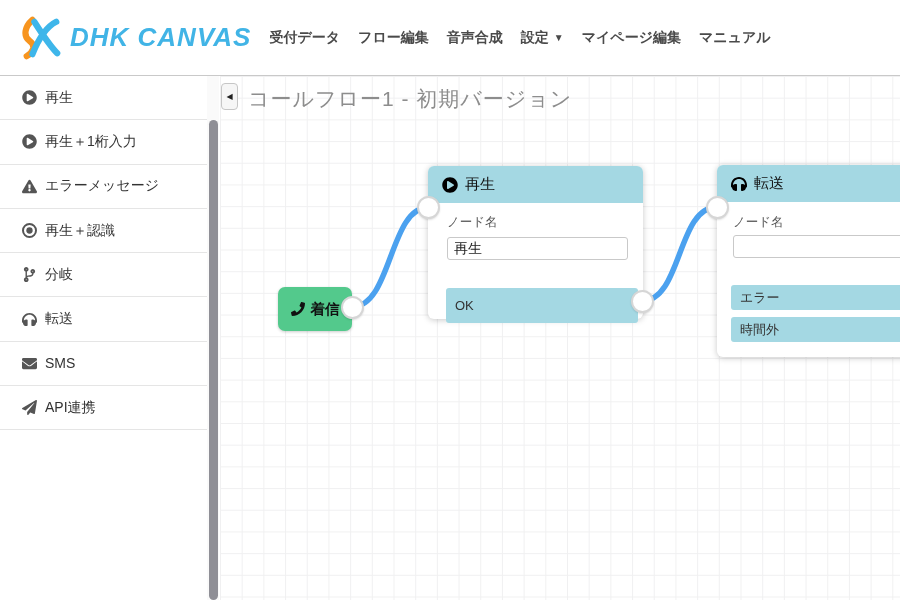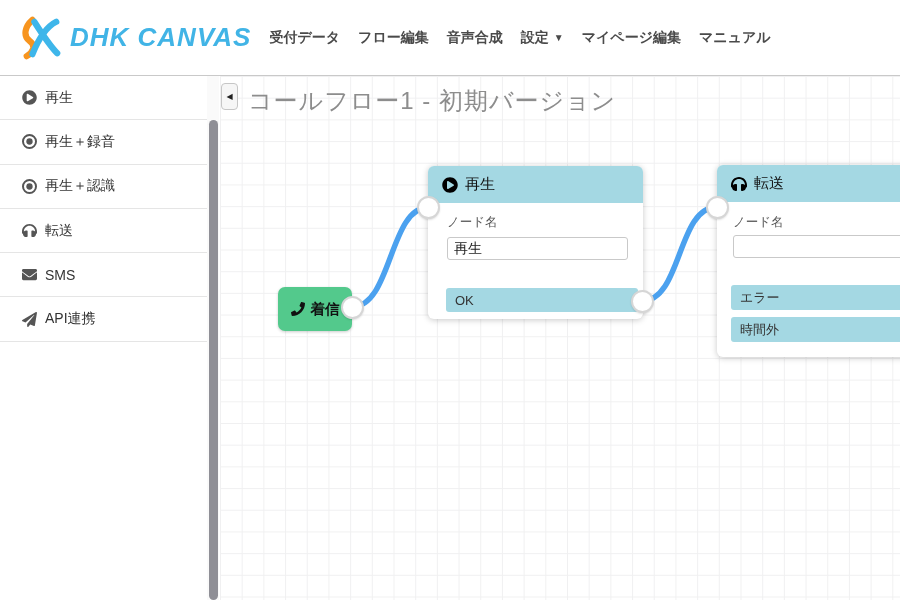--- a/index.html
+++ b/index.html
@@ -33,21 +33,21 @@
             background-color:#fff;
             background-image:linear-gradient(to right,#f0f0f1 1px,transparent 1px),
                              linear-gradient(to bottom,#f0f0f1 1px,transparent 1px);
             background-size:21.7px 21.7px; }
   .wires { position:absolute; left:0; top:0; width:680px; height:524px; z-index:1; pointer-events:none; }
 
   .collapse-btn { position:absolute; left:1px; top:7px; width:17px; height:27px;
                   background:#f6f6f6; border:1px solid #c6c6c6; border-radius:4px;
                   display:flex; align-items:center; justify-content:center;
                   font-size:8px; color:#222; cursor:pointer; z-index:6; padding:0; }
-  .flow-title { position:absolute; left:28px; top:9px; font-size:24px; font-weight:500;
+  .flow-title { position:absolute; left:28px; top:9px; font-size:21px; font-weight:500;
                 color:#8d8d8d; letter-spacing:1px; white-space:nowrap; z-index:5; }
 
   .node-start { position:absolute; left:58px; top:211px; width:74px; height:44px;
                 background:#53c98c; border-radius:7px; display:flex; align-items:center;
                 justify-content:center; gap:6px; z-index:2; cursor:grab;
                 box-shadow:0 1px 3px rgba(0,0,0,.2); }
   .node-start .icn { width:14px; height:14px; color:#111; }
   .node-start span { font-size:14.5px; font-weight:600; color:#111; }
 
   .card { position:absolute; background:#fff; border-radius:6px; z-index:2;
@@ -59,21 +59,21 @@
   .card-head .icn { width:16px; height:16px; color:#000; }
   .card-head span { font-size:15px; font-weight:500; color:#111; }
   .fld-label { position:absolute; font-size:12.5px; color:#555; }
   .fld-input { position:absolute; height:23px; border:1px solid #c9c9c9; border-radius:3px;
                font-size:14px; color:#222; padding:0 6px; background:#fff;
                font-family:"Liberation Sans","DejaVu Sans",sans-serif; }
   .out-bar { position:absolute; background:#a4d8e3; border-radius:3px; font-size:13px;
              color:#333; display:flex; align-items:center; padding-left:9px; cursor:pointer; }
   .card-play .fld-label { left:19px; top:48px; }
   .card-play .fld-input { left:19px; top:71px; width:181px; }
-  .card-play .out-ok { left:18px; top:122px; width:192px; height:24px; }
+  .card-play .out-ok { left:18px; top:122px; width:192px; height:35px; }
   .card-transfer .fld-label { left:16px; top:49px; }
   .card-transfer .fld-input { left:16px; top:70px; width:214px; }
   .card-transfer .out-error { left:14px; top:120px; width:216px; height:25px; }
   .card-transfer .out-offhours { left:14px; top:152px; width:216px; height:25px; }
 
   .port { position:absolute; width:23px; height:23px; border-radius:50%; background:#fff;
           border:2px solid #d6d6d6; box-shadow:0 1px 2px rgba(0,0,0,.12); z-index:3; cursor:crosshair; }
   .port-incoming-out { left:121px; top:220px; }
   .port-play-in      { left:197px; top:120px; }
   .port-play-ok      { left:411px; top:214px; }
@@ -140,29 +140,41 @@
 
   <aside class="sidebar">
     <div class="side-item">
       <svg class="icn">
           <use href="#i-play"></use>
         </svg>
       <span class="lbl">再生</span>
     </div>
     <div class="side-item">
       <svg class="icn">
+          <use href="#i-play"></use>
+        </svg>
+      <span class="lbl">再生＋1桁入力</span>
+    </div>
+    <div class="side-item">
+      <svg class="icn">
+          <use href="#i-warn"></use>
+        </svg>
+      <span class="lbl">エラーメッセージ</span>
+    </div>
+    <div class="side-item">
+      <svg class="icn">
           <use href="#i-record"></use>
         </svg>
-      <span class="lbl">再生＋録音</span>
-    </div>
-    <div class="side-item">
-      <svg class="icn">
-          <use href="#i-record"></use>
-        </svg>
       <span class="lbl">再生＋認識</span>
+    </div>
+    <div class="side-item">
+      <svg class="icn">
+          <use href="#i-branch"></use>
+        </svg>
+      <span class="lbl">分岐</span>
     </div>
     <div class="side-item">
       <svg class="icn">
           <use href="#i-headphones"></use>
         </svg>
       <span class="lbl">転送</span>
     </div>
     <div class="side-item">
       <svg class="icn">
           <use href="#i-mail"></use>

